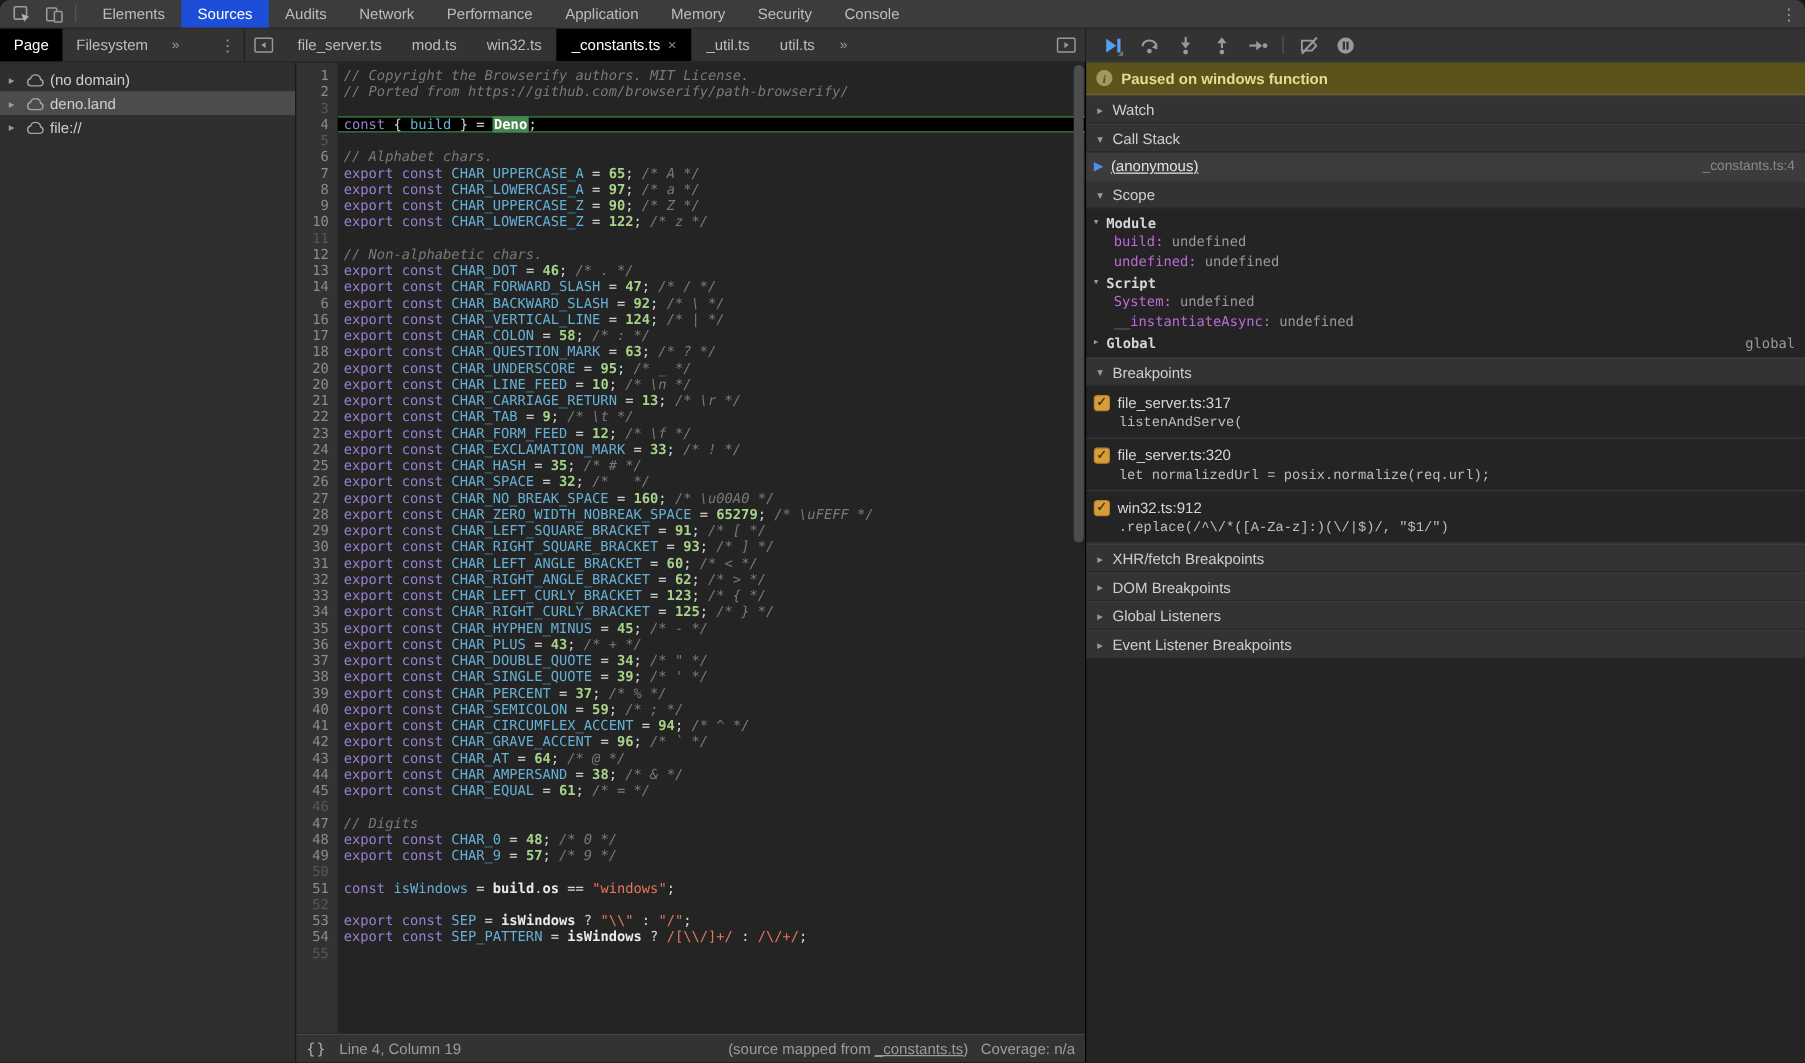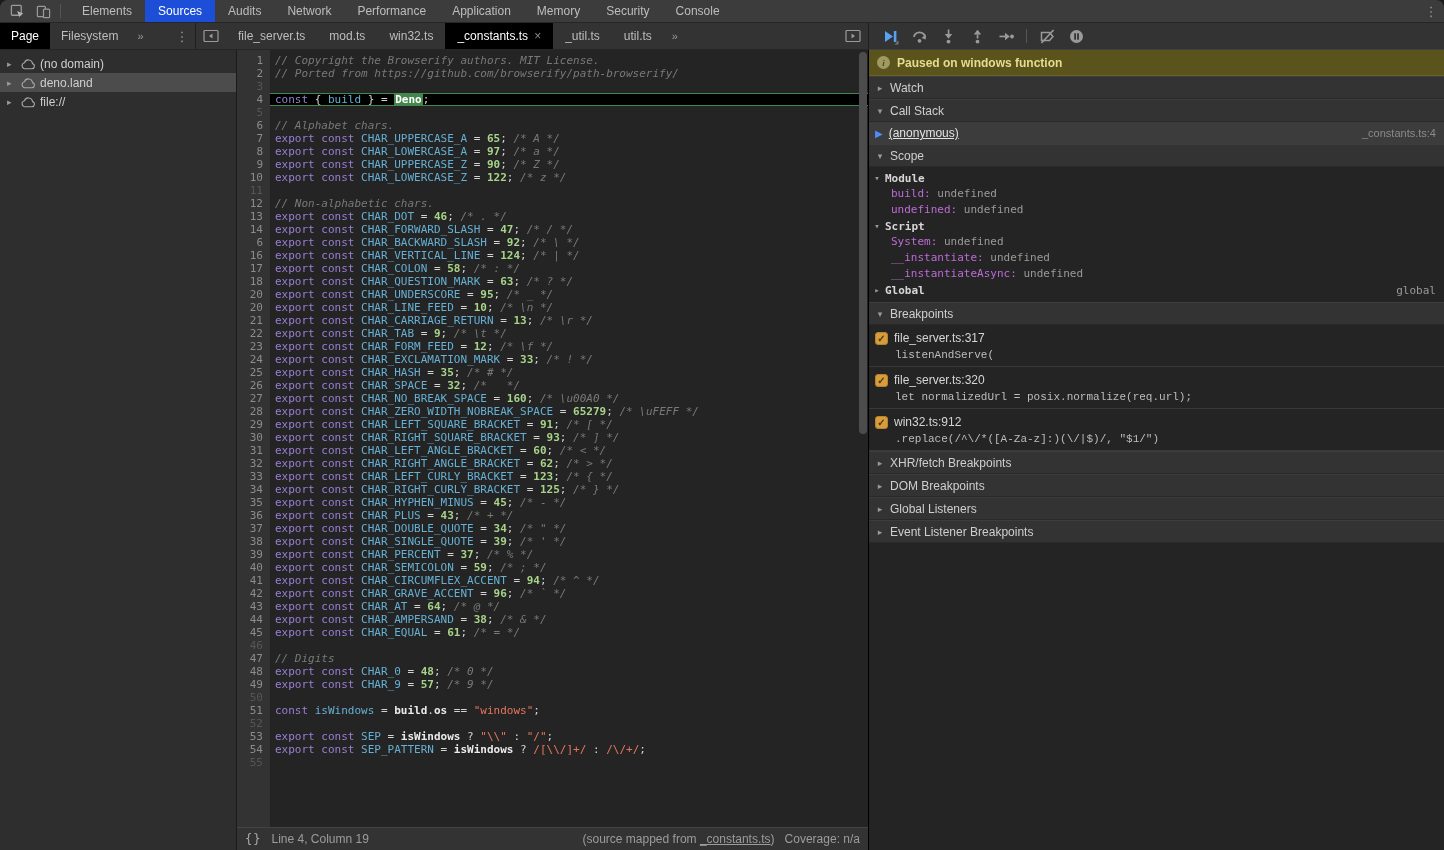--- a/index.html
+++ b/index.html
@@ -349,21 +349,20 @@
             <span class="sect-arrow">▾</span>
             <span>Module</span>
           </div>
           <div class="scope-prop"><span class="prop-name">build: </span><span class="prop-val">undefined</span></div>
           <div class="scope-prop"><span class="prop-name">undefined: </span><span class="prop-val">undefined</span></div>
           <div class="scope-group">
             <span class="sect-arrow">▾</span>
             <span>Script</span>
           </div>
           <div class="scope-prop"><span class="prop-name">System: </span><span class="prop-val">undefined</span></div>
-          <div class="scope-prop"><span class="prop-name">__instantiate: </span><span class="prop-val">undefined</span></div>
           <div class="scope-prop"><span class="prop-name">__instantiateAsync: </span><span class="prop-val">undefined</span></div>
           <div class="scope-group">
             <span class="sect-arrow">▸</span>
             <span>Global</span>
             <span class="scope-note">global</span>
           </div>
         </div>
 
       <div class="sect-header">
         <span class="sect-arrow">▾</span>

